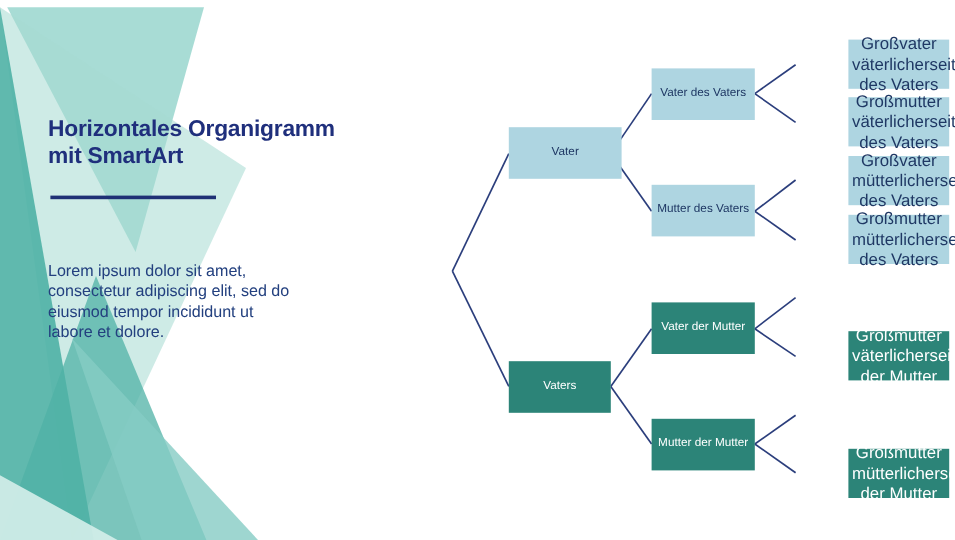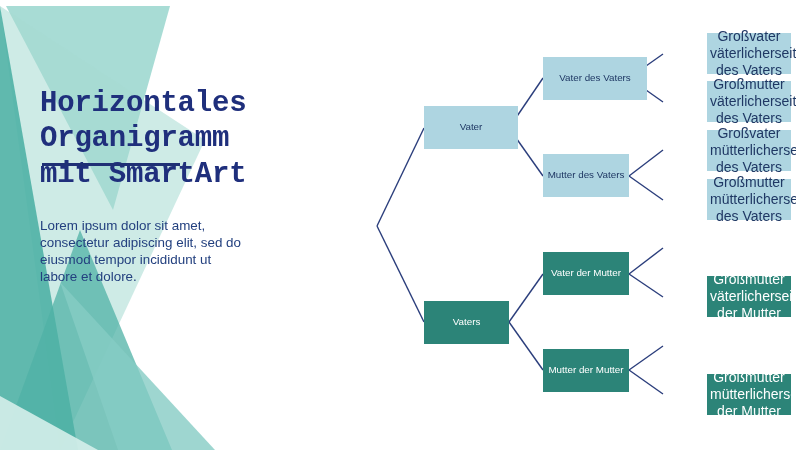--- a/index.html
+++ b/index.html
@@ -3,23 +3,23 @@
 <meta charset="utf-8">
 <style>
   html,body{margin:0;padding:0;background:#e8e8e8;}
   #slide{
     position:relative;width:796px;height:450px;background:#ffffff;
     overflow:hidden;font-family:"Liberation Sans",sans-serif;
     margin:0 auto;
   }
   .decor{position:absolute;left:0;top:0;width:220px;height:450px;pointer-events:none;}
   .title{
-    position:absolute;left:40px;top:86px;width:370px;
-    font-size:29px;font-weight:bold;color:#1f2f7c;line-height:1.22;
-    white-space:pre-line;letter-spacing:-0.2px;font-family:Liberation Mono, monospace;
+    position:absolute;left:40px;top:96px;width:370px;
+    font-size:19px;font-weight:bold;color:#1f2f7c;line-height:1.22;
+    white-space:pre-line;letter-spacing:-0.2px;
   }
   .divider{position:absolute;left:42px;top:163px;width:138px;height:3px;background:#1f3075;}
   .body-text{
     position:absolute;left:40px;top:181px;width:250px;
     font-size:13.4px;color:#23407f;line-height:1.28;white-space:pre-line;margin-top:36px;
   }
   .connectors{position:absolute;left:0;top:0;width:796px;height:450px;}
   .node{
     position:absolute;display:flex;align-items:center;justify-content:center;
     text-align:center;box-sizing:border-box;padding:2px 4px;
@@ -73,21 +73,21 @@
   </svg>
 
 
   <div class="node light lvl12" style="left:424px;top:106px;width:94px;height:43px">
     <span>Vater</span>
   </div>
   <div class="node teal lvl12" style="left:424px;top:301px;width:85px;height:43px">
     <span>Vaters</span>
   </div>
 
-  <div class="node light lvl12" style="left:543px;top:57px;width:104px;height:43px">
+  <div class="node light lvl12" style="left:543px;top:57px;width:86px;height:43px">
     <span>Vater des Vaters</span>
   </div>
   <div class="node light lvl12" style="left:543px;top:154px;width:86px;height:43px">
     <span>Mutter des Vaters</span>
   </div>
   <div class="node teal lvl12" style="left:543px;top:252px;width:86px;height:43px">
     <span>Vater der Mutter</span>
   </div>
   <div class="node teal lvl12" style="left:543px;top:349px;width:86px;height:43px">
     <span>Mutter der Mutter</span>

